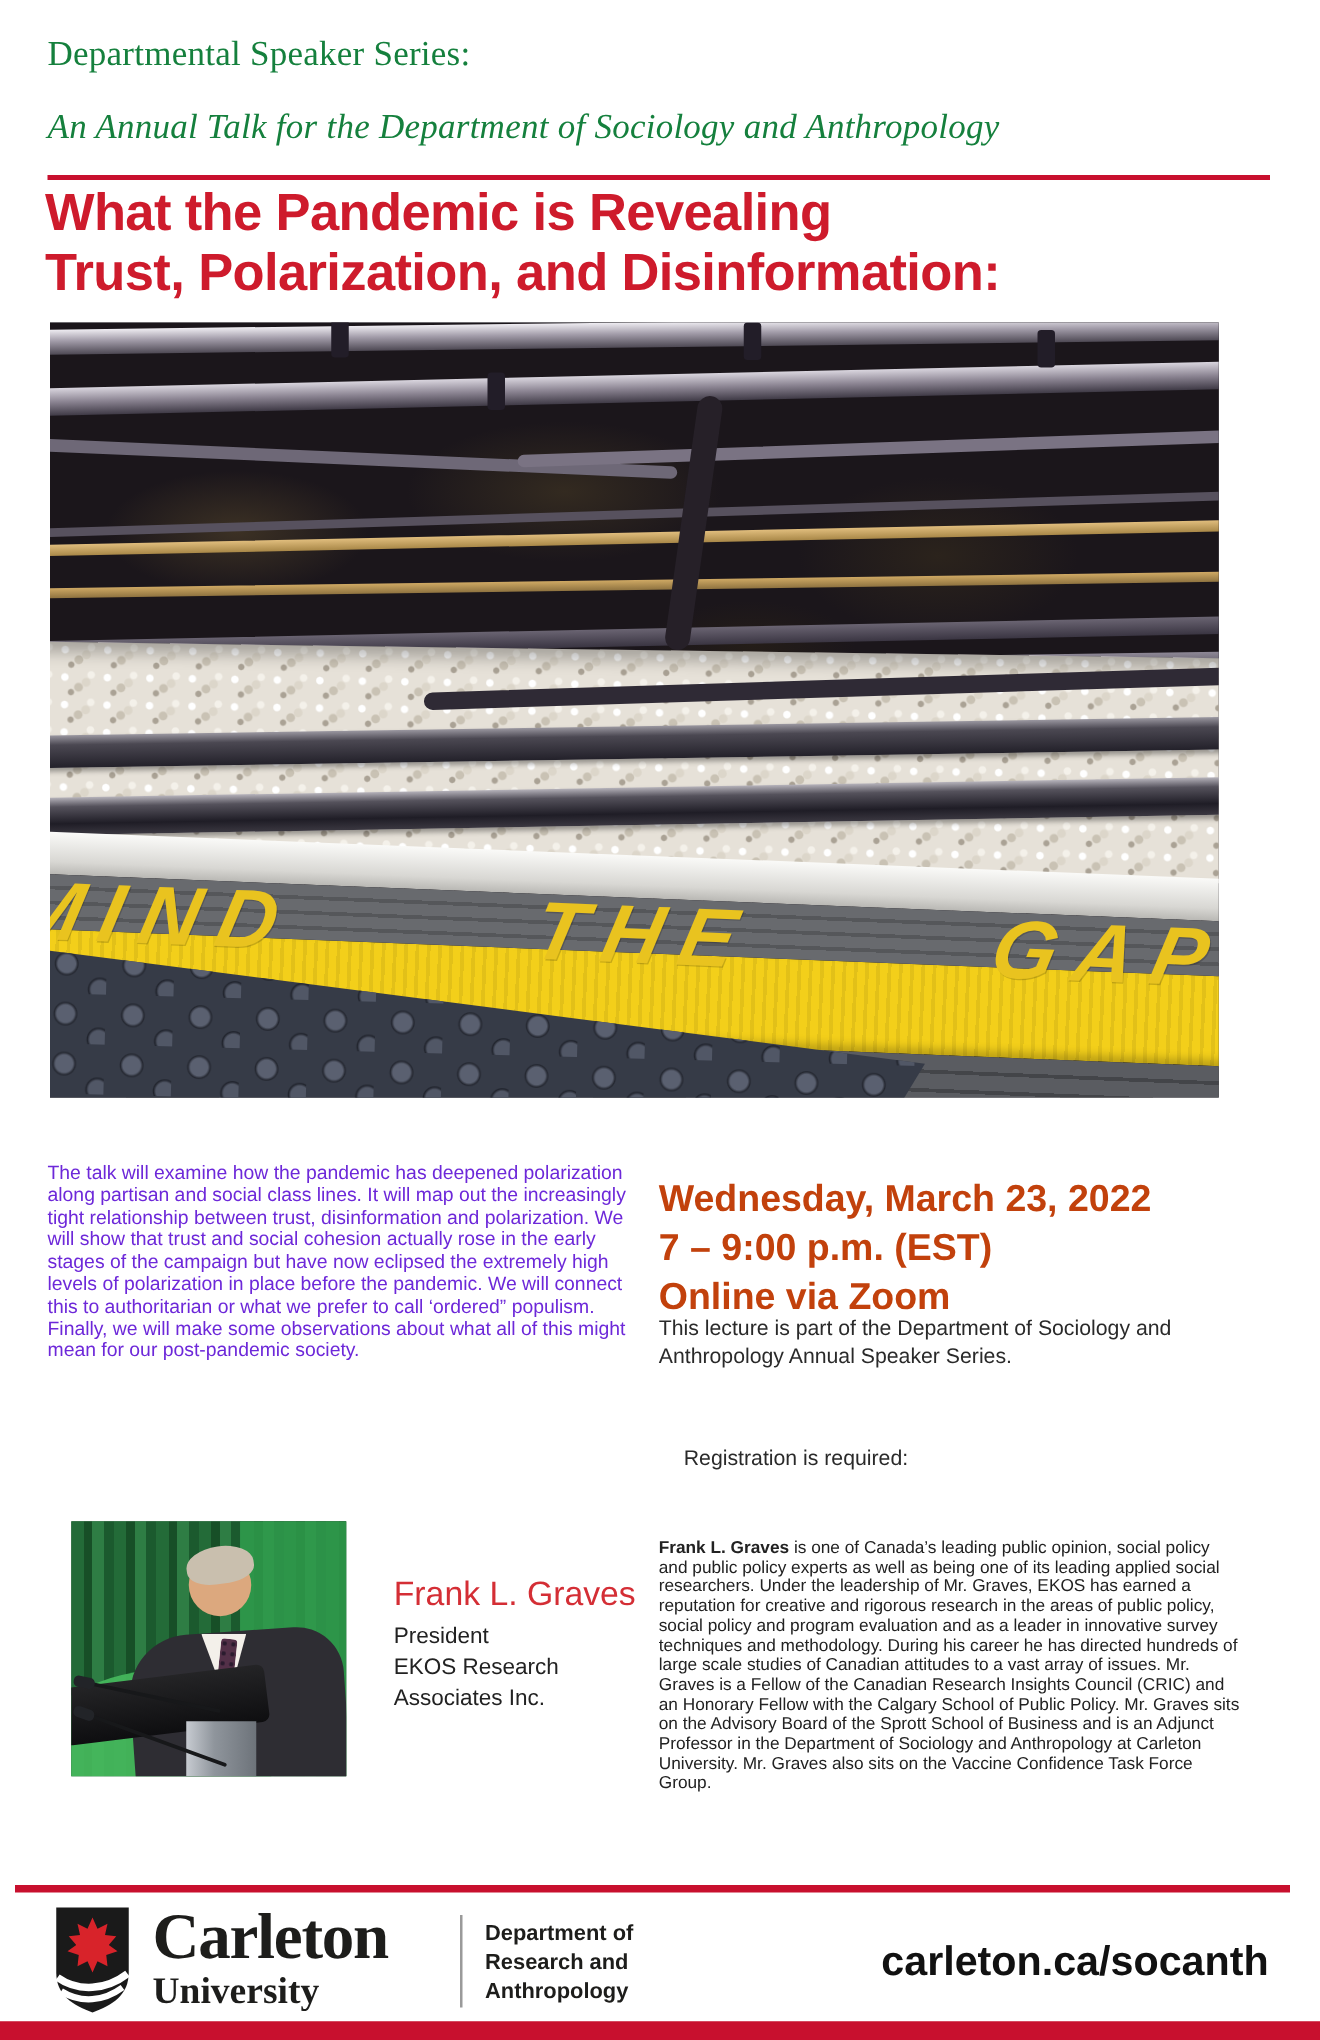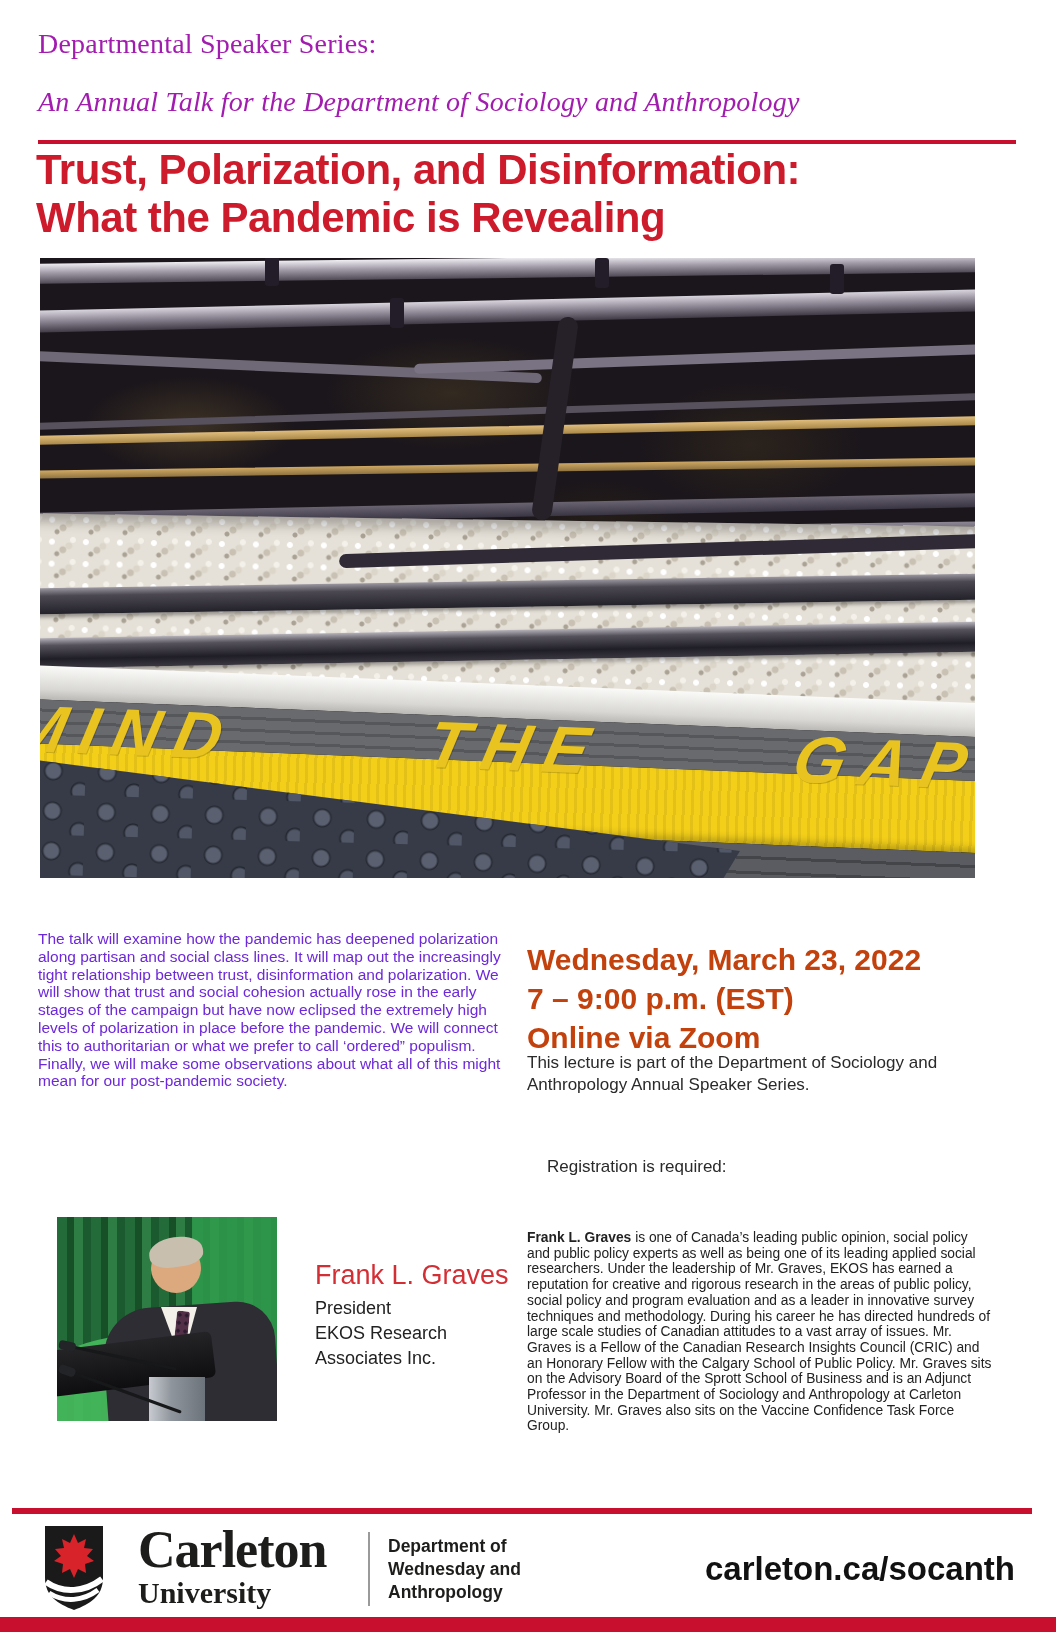--- a/index.html
+++ b/index.html
@@ -3,21 +3,21 @@
 <meta charset="utf-8">
 <style>
   html,body{margin:0;padding:0;}
   body{
     width:1056px;height:1632px;position:relative;background:#ffffff;
     font-family:"Liberation Sans", sans-serif;color:#222;overflow:hidden;
   }
   
   .kicker{
     position:absolute;left:38px;font-family:"Liberation Serif", serif;
-    color:#a21caf;font-size:28px;letter-spacing:.2px;
+    color:#15803d;font-size:28px;letter-spacing:.2px;
   }
   .kicker.l1{top:28px;}
   .kicker.l2{top:86px;font-style:italic;}
   .red-rule{position:absolute;left:38px;top:140px;width:978px;height:4px;background:#c8102e;}
   .main-title{
     position:absolute;left:36px;top:146px;width:980px;
     font-size:42px;line-height:48px;font-weight:bold;color:#ce1b2c;letter-spacing:-0.5px;
   }
 
   
@@ -124,36 +124,36 @@
   .speaker-name{position:absolute;left:315px;top:1260px;font-size:27px;color:#d42e35;}
   .speaker-role{position:absolute;left:315px;top:1296px;font-size:18px;line-height:25px;color:#222;}
   .bio{position:absolute;left:527px;top:1230px;width:466px;font-size:13.8px;line-height:15.7px;color:#222;}
   .bio b{font-weight:bold;}
 
   
   .footer-rule{position:absolute;left:12px;top:1508px;width:1020px;height:6px;background:#c8102e;}
   .footer-bar{position:absolute;left:0;top:1617px;width:1056px;height:15px;background:#c8102e;}
   .shield{position:absolute;left:43px;top:1524px;}
   .wordmark{position:absolute;left:122px;top:1524px;font-family:"Liberation Serif", serif;
-     font-weight:bold;color:#1d1d1b;font-size:52px;line-height:52px;letter-spacing:-1px;margin-left:16px;}
+     font-weight:bold;color:#1d1d1b;font-size:52px;line-height:52px;letter-spacing:-1px;}
   .wordmark .uni{display:block;font-size:30px;line-height:30px;margin-top:2px;letter-spacing:0;}
   .footer-divider{position:absolute;left:368px;top:1532px;width:2px;height:74px;background:#9a9a9a;}
   .dept{position:absolute;left:388px;top:1535px;font-size:17.5px;font-weight:bold;color:#1d1d1b;line-height:23px;}
   .footer-url{position:absolute;left:705px;top:1550px;font-size:33px;font-weight:bold;color:#111;}
 </style>
 </head>
 <body>
 
 <div class="kicker l1">Departmental Speaker Series:</div>
 <div class="kicker l2">An Annual Talk for the Department of Sociology and Anthropology</div>
 <div class="red-rule"></div>
 
 <div class="main-title">
+  <div>What the Pandemic is Revealing</div>
   <div>Trust, Polarization, and Disinformation:</div>
-  <div>What the Pandemic is Revealing</div>
 </div>
 
 <div class="hero">
   <div class="hero-wall">
     <div class="cable c1"></div>
     <div class="cable c2"></div>
     <div class="cable c3"></div>
     <div class="cable c4"></div>
     <div class="cable c7"></div>
     <div class="cable c5"></div>
@@ -233,17 +233,17 @@
     <path d="M6,69 C22,79 40,77 55,66" stroke="#ffffff" stroke-width="5" fill="none"></path>
   </svg>
 </div>
 <div class="wordmark">
   <span>Carleton</span>
   <span class="uni">University</span>
 </div>
 <div class="footer-divider"></div>
 <div class="dept">
   <div>Department of</div>
-  <div>Wednesday and</div>
+  <div>Research and</div>
   <div>Anthropology</div>
 </div>
 <div class="footer-url">carleton.ca/socanth</div>
 <div class="footer-bar"></div>
 
 </body></html>

